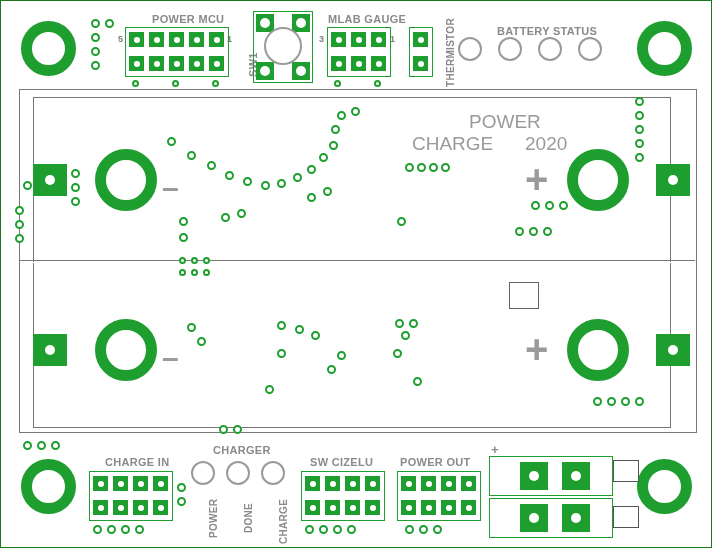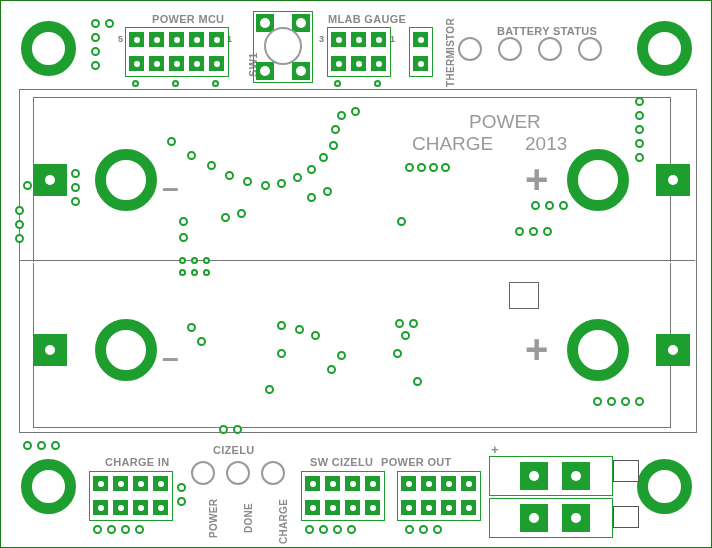--- a/index.html
+++ b/index.html
@@ -111,21 +111,21 @@
   <div class="ring big" style="left:20px;top:458px;width:55px;height:55px;"></div>
   <div class="ring big" style="left:636px;top:458px;width:55px;height:55px;"></div>
 
   <div class="outline-rect" style="left:18px;top:88px;width:676px;height:342px;"></div>
   <div class="outline-rect" style="left:32px;top:96px;width:636px;height:164px;border-bottom:none;"></div>
   <div class="outline-rect" style="left:32px;top:262px;width:636px;height:164px;border-top:none;"></div>
   <div class="outline-rect" style="left:18px;top:259px;width:676px;height:0px;border-width:1px 0 0 0;"></div>
 
   <div class="bigtext" style="left:468px;top:110px;">POWER</div>
   <div class="bigtext" style="left:411px;top:132px;">CHARGE</div>
-  <div class="bigtext" style="left:524px;top:132px;">2013</div>
+  <div class="bigtext" style="left:524px;top:132px;">2020</div>
 
   <div class="label" style="left:151px;top:12px;">POWER MCU</div>
   <div class="label tiny" style="left:117px;top:33px;">5</div>
   <div class="label tiny" style="left:226px;top:33px;">1</div>
   <div class="hdr-box" style="left:124px;top:26px;width:104px;height:50px;"></div>
   <div>
     <div class="hdr-pad" style="left:128px;top:31px;">
         <div class="hole"></div>
       </div>
     <div class="hdr-pad" style="left:148px;top:31px;">
@@ -354,21 +354,21 @@
   <div class="hdr-pad" style="left:152px;top:499px;">
       <div class="hole"></div>
     </div>
   <div class="via" style="left:176px;top:482px;"></div>
   <div class="via" style="left:176px;top:496px;"></div>
   <div class="via" style="left:92px;top:524px;"></div>
   <div class="via" style="left:106px;top:524px;"></div>
   <div class="via" style="left:120px;top:524px;"></div>
   <div class="via" style="left:134px;top:524px;"></div>
 
-  <div class="label" style="left:212px;top:443px;">CIZELU</div>
+  <div class="label" style="left:212px;top:443px;">CHARGER</div>
   <div class="ring grey" style="left:190px;top:460px;width:24px;height:24px;"></div>
   <div class="ring grey" style="left:225px;top:460px;width:24px;height:24px;"></div>
   <div class="ring grey" style="left:260px;top:460px;width:24px;height:24px;"></div>
   <div class="label vert" style="left:207px;top:537px;font-size:10px;">POWER</div>
   <div class="label vert" style="left:242px;top:532px;font-size:10px;">DONE</div>
   <div class="label vert" style="left:277px;top:543px;font-size:10px;">CHARGE</div>
 
   <div class="label" style="left:309px;top:455px;">SW CIZELU</div>
   <div class="hdr-box" style="left:300px;top:470px;width:84px;height:50px;"></div>
   <div class="hdr-pad" style="left:304px;top:475px;">
@@ -393,21 +393,21 @@
       <div class="hole"></div>
     </div>
   <div class="hdr-pad" style="left:364px;top:499px;">
       <div class="hole"></div>
     </div>
   <div class="via" style="left:304px;top:524px;"></div>
   <div class="via" style="left:318px;top:524px;"></div>
   <div class="via" style="left:332px;top:524px;"></div>
   <div class="via" style="left:346px;top:524px;"></div>
 
-  <div class="label" style="left:380px;top:455px;">POWER OUT</div>
+  <div class="label" style="left:399px;top:455px;">POWER OUT</div>
   <div class="hdr-box" style="left:396px;top:470px;width:84px;height:50px;"></div>
   <div class="hdr-pad" style="left:400px;top:475px;">
       <div class="hole"></div>
     </div>
   <div class="hdr-pad" style="left:420px;top:475px;">
       <div class="hole"></div>
     </div>
   <div class="hdr-pad" style="left:440px;top:475px;">
       <div class="hole"></div>
     </div>

